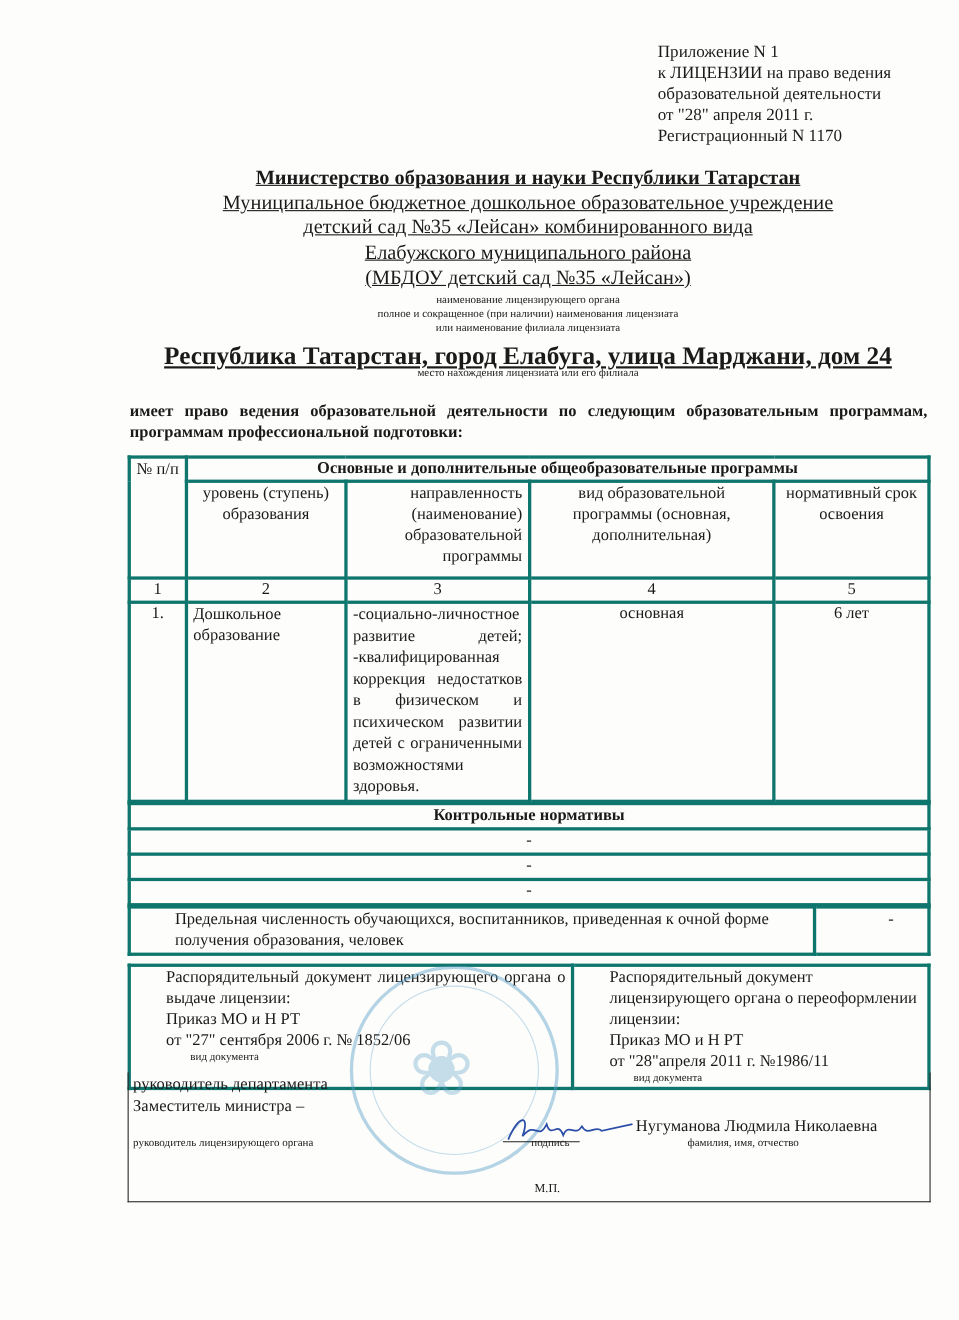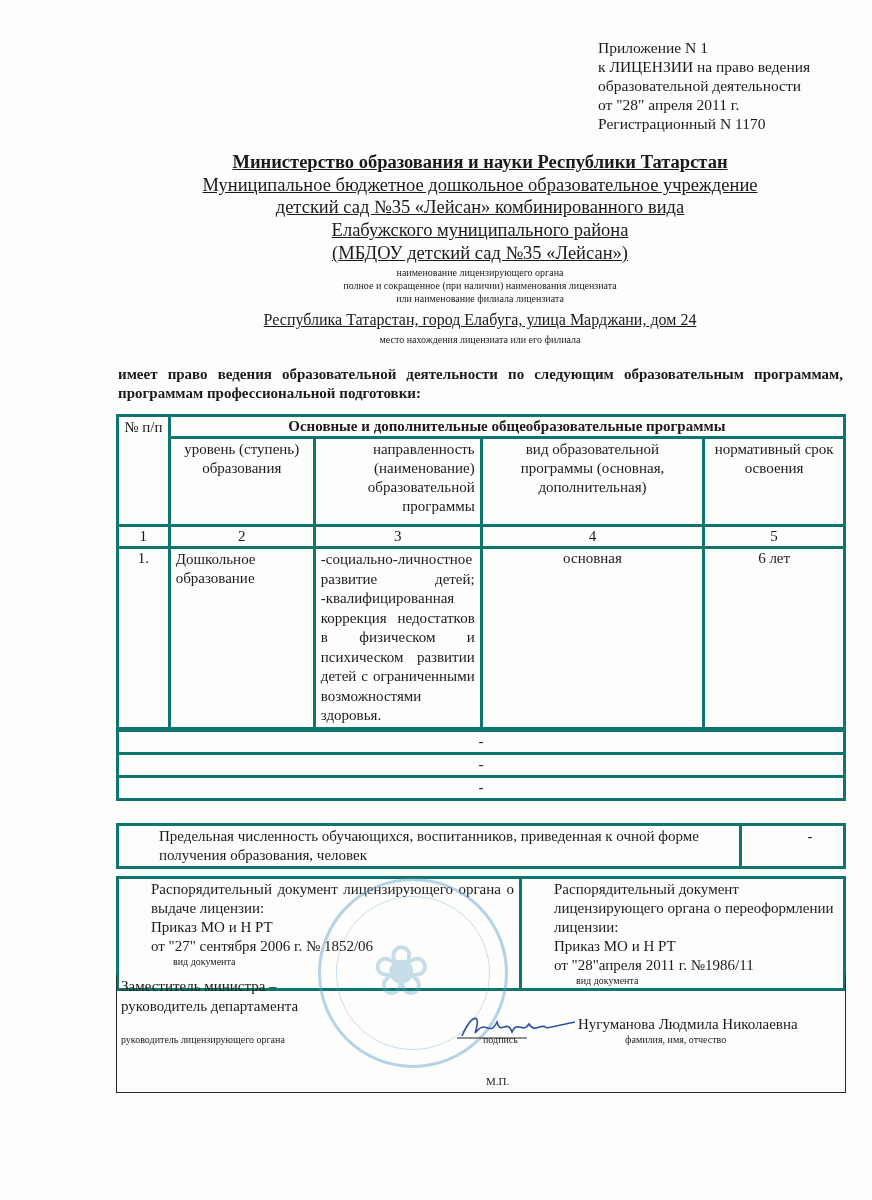--- a/index.html
+++ b/index.html
@@ -9,21 +9,21 @@
     }
     .abs { position: absolute; }
     .appendix { left: 598px; top: 38px; font-size: 15.5px; line-height: 19px; }
     .appendix div { white-space: nowrap; }
     .center-block { left: 120px; width: 720px; text-align: center; }
     .h-ministry { top: 152px; font-size: 18.5px; font-weight: bold; text-decoration: underline; }
     .h-line { font-size: 18.5px; text-decoration: underline; line-height: 20px; }
     .l1 { top: 175px; } .l2 { top: 197px; } .l3 { top: 220px; } .l4 { top: 243px; }
     .cap { font-size: 10px; line-height: 13px; }
     .cap1 { top: 266px; } .cap2 { top: 279px; } .cap3 { top: 292px; }
-    .addr { top: 311px; font-size: 16px; text-decoration: underline; }
+    .addr { top: 311px; font-size: 23px; text-decoration: underline; font-weight: bold; }
     .cap4 { top: 333px; }
     .intro { left: 118px; top: 365px; width: 725px; font-size: 15px; font-weight: bold; text-align: justify; line-height: 19px; }
     table { border-collapse: collapse; position: absolute; font-size: 15px; }
     td, th { border: 3px solid #0f766e; vertical-align: top; padding: 1px 5px; font-weight: normal; }
     .t1 { left: 116px; top: 414px; width: 730px; }
     .t1 .c1 { width: 40px; text-align: center; }
     .t1 .c2 { width: 135px; }
     .t1 .c3 { width: 155px; text-align: right; }
     .t1 .c4 { width: 215px; }
     .t1 .c5 { width: 130px; }
@@ -104,20 +104,23 @@
     <td class="lh">Дошкольное образование</td>
     <td class="dir-text">-социально-личностное развитие детей; -квалифицированная коррекция недостатков в физическом и психическом развитии детей с ограниченными возможностями здоровья.</td>
     <td class="tc">основная</td>
     <td class="tc">6 лет</td>
   </tr>
 </tbody>
   </table>
 
 <table class="t2">
   <tbody>
+      <tr>
+        <td class="bold">Контрольные нормативы</td>
+      </tr>
   <tr>
         <td>-</td>
       </tr>
   <tr>
         <td>-</td>
       </tr>
   <tr>
         <td>-</td>
       </tr>
 </tbody>
@@ -146,22 +149,22 @@
       <div>Приказ МО и Н РТ</div>
       <div>от  "28"апреля 2011 г. №1986/11</div>
       <div class="small">вид документа</div>
     </td>
   </tr>
 </tbody>
   </table>
 
 <div class="abs sig-block"></div>
 <div class="abs sig-title">
+  <div>руководитель департамента</div>
   <div>Заместитель министра –</div>
-  <div>руководитель департамента</div>
 </div>
 <div class="abs sig-cap-left">руководитель лицензирующего органа</div>
 
 <div class="abs stamp"></div>
 <div class="abs stamp-inner"></div>
 <div class="abs stamp-eagle">❀</div>
 
 <svg class="abs signature" width="120" height="40" viewBox="0 0 120 40">
   <path d="M5 28 C15 5, 25 5, 18 25 C30 10, 32 30, 40 14 C44 28, 50 10, 55 24 C60 12, 66 26, 72 16 C78 26, 84 14, 90 20 L118 14" stroke="#2b4fa8" stroke-width="1.6" fill="none"></path>
   <line x1="0" y1="30" x2="70" y2="30" stroke="#222" stroke-width="1"></line>

